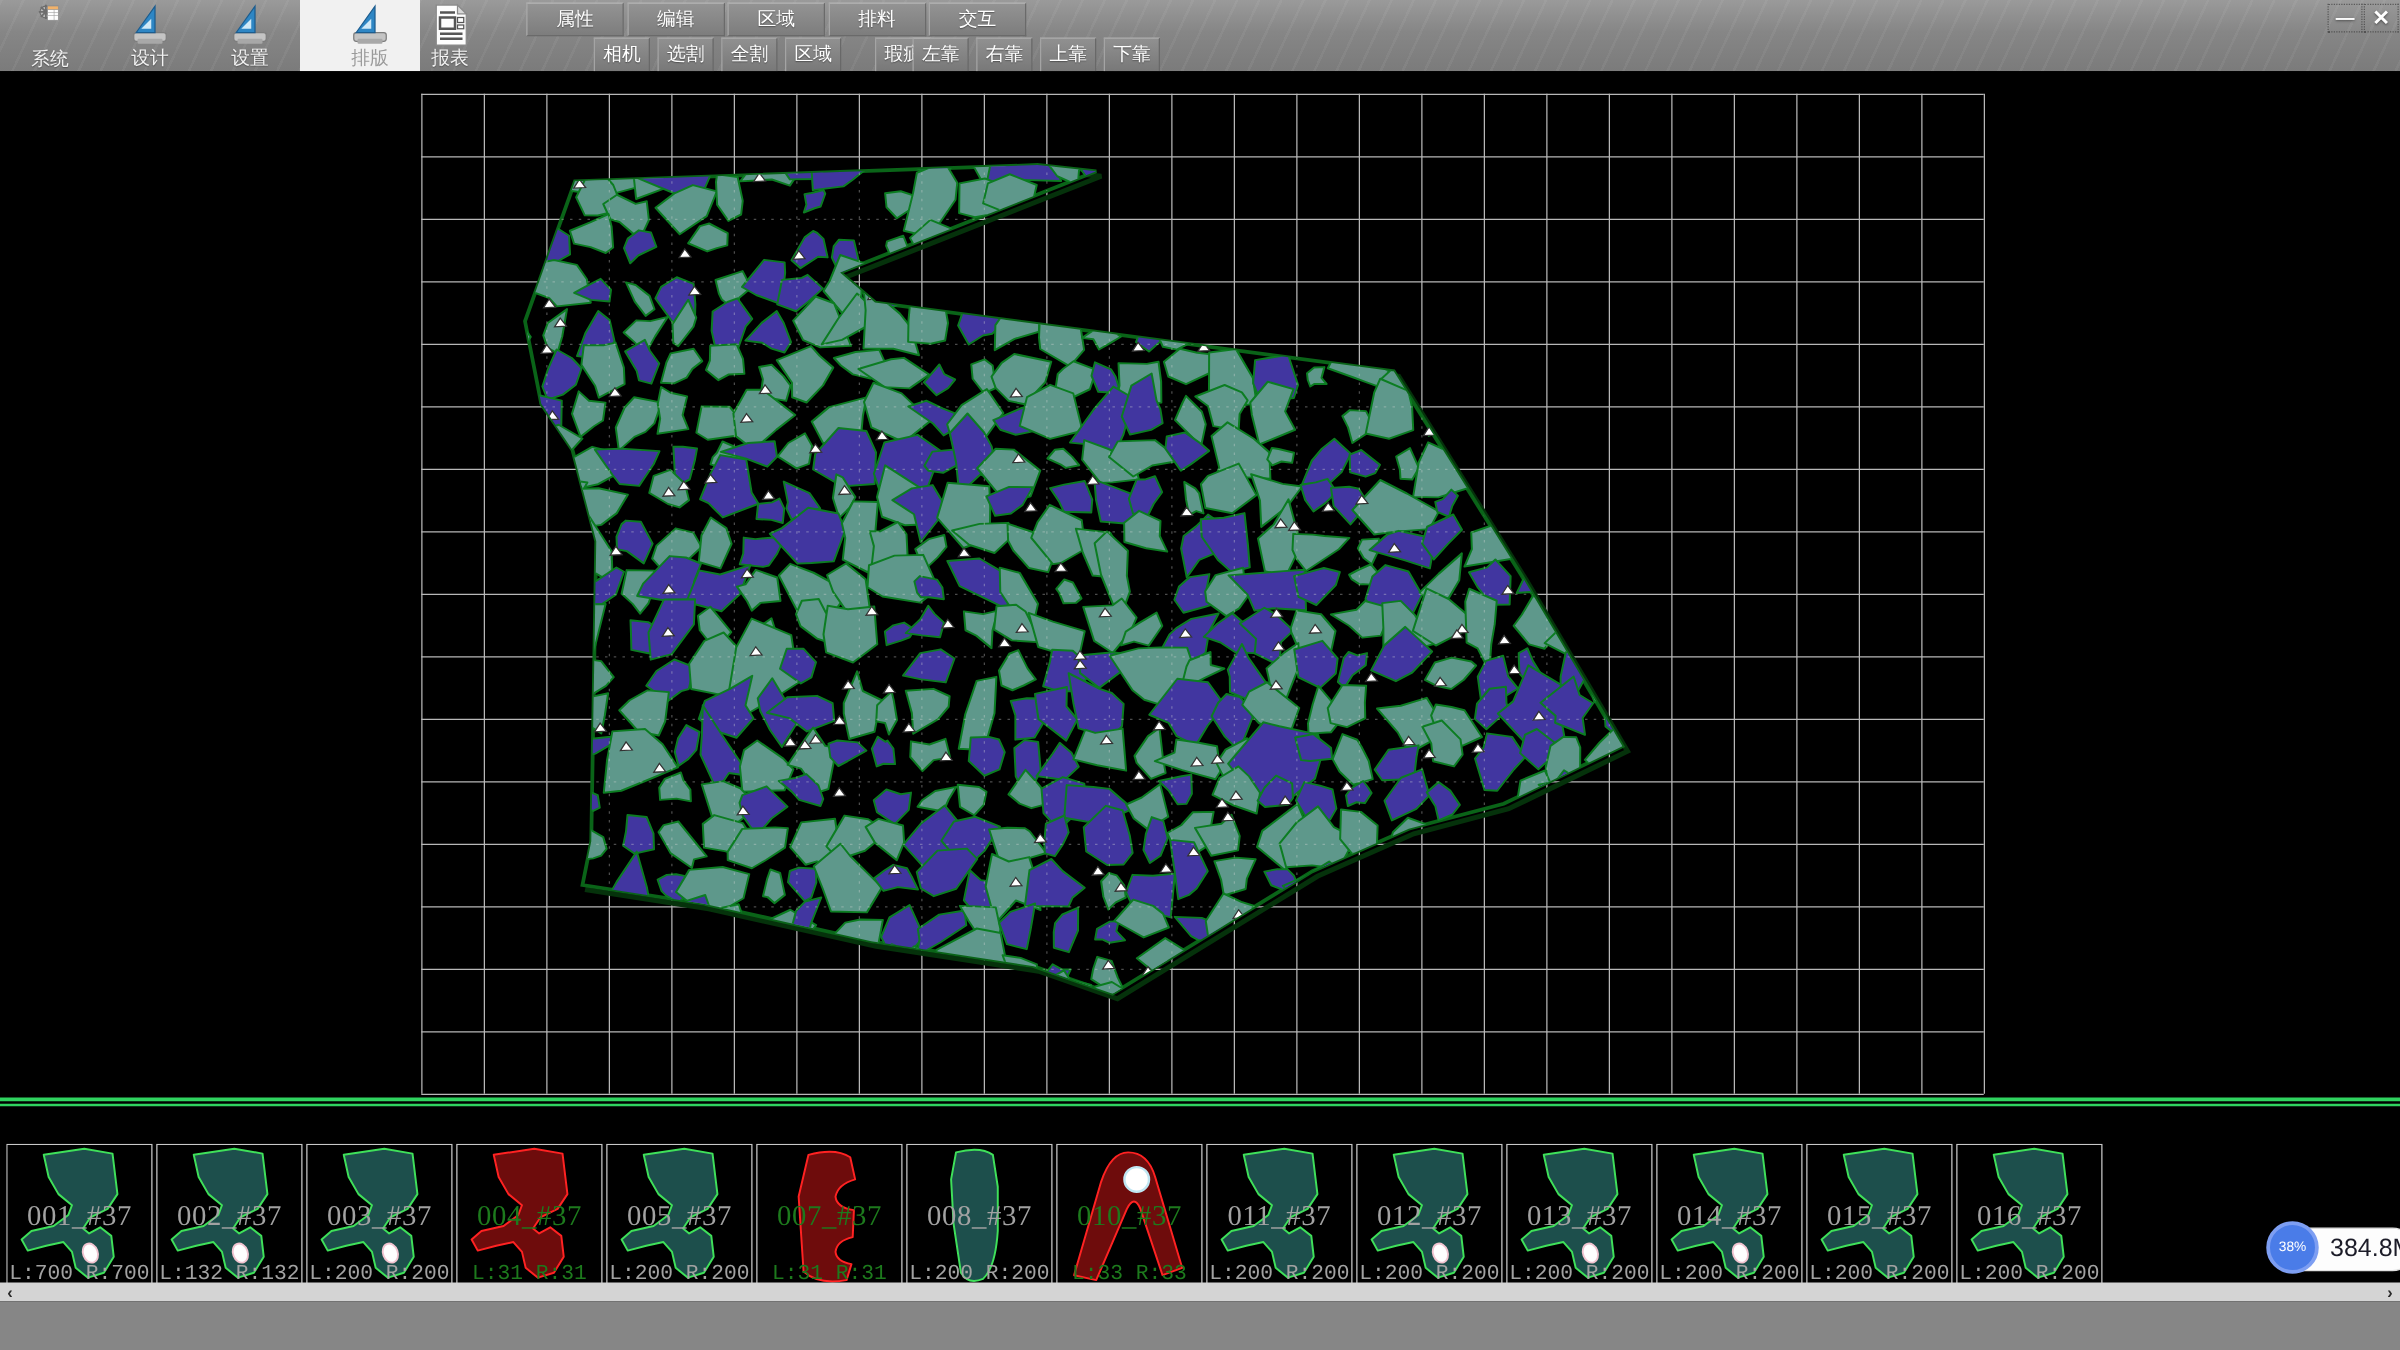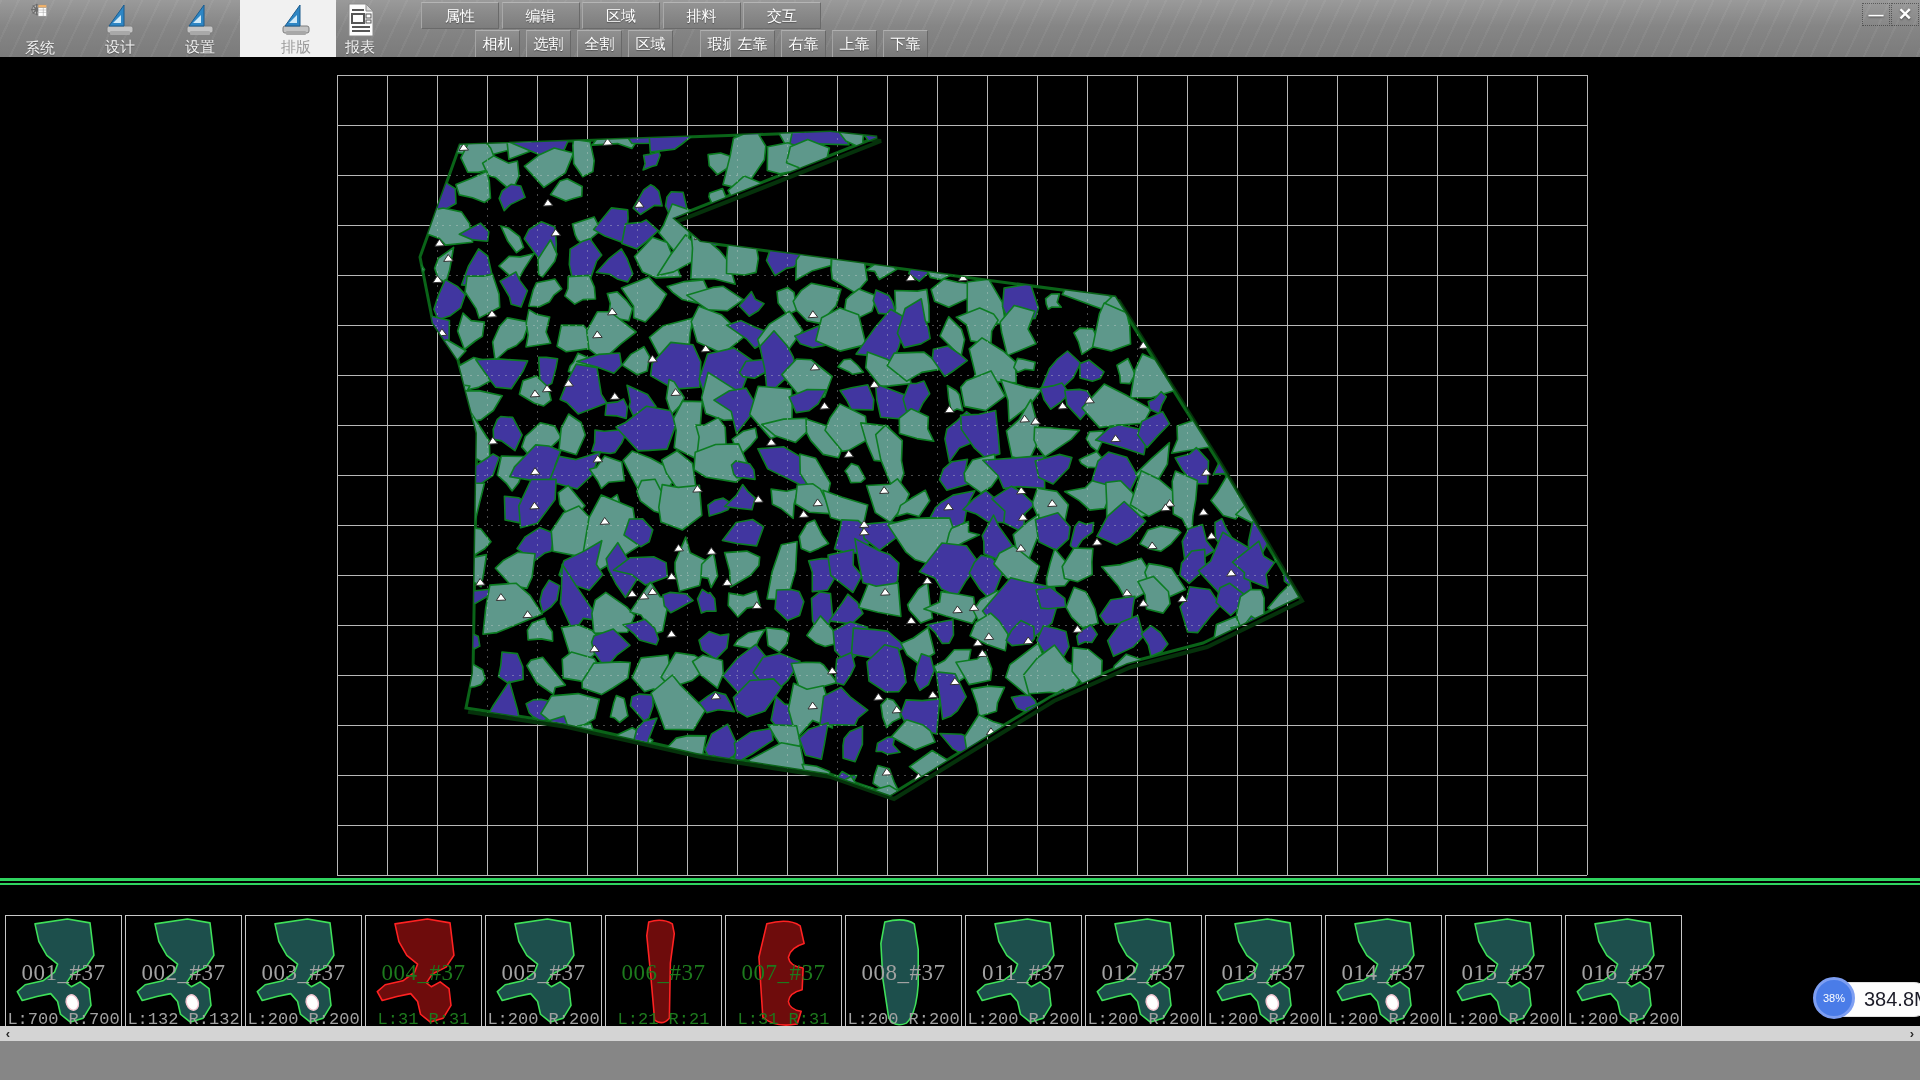--- a/index.html
+++ b/index.html
@@ -987,38 +987,39 @@
         </div>
         <div class="cell">
           <svg width="113" height="113" viewBox="0 0 100 115">
        <path d="M22,8 L55,3 L78,7 L82,40 L74,52 L60,59 L54,68 L59,72 L68,67 L77,74 L79,91 L71,104 L58,108 L48,100 L45,87 L38,79 L24,82 L9,86 L4,77 L12,70 L30,66 L42,57 L45,49 L34,40 L26,26 Z" fill="#1d4f4c" stroke="#3fe05a" stroke-width="1.6" stroke-linejoin="round"></path>
      </svg>
      <div class="idlbl" style="color:#a2a2a2">005_#37</div>
      <div class="lrlbl" style="color:#a2a2a2">L:200 R:200</div>
         </div>
         <div class="cell">
           <svg width="113" height="113" viewBox="0 0 100 115">
-       <path d="M36,6 Q50,2 60,8 L62,18 L58,48 L57,104 Q50,112 42,106 L38,60 L34,20 Z" fill="#6e0c0c" stroke="#ff2222" stroke-width="1.6" stroke-linejoin="round"></path>
-     </svg>
-     <div class="idlbl" style="color:#1d7a1d">006_#37</div>
-     <div class="lrlbl" style="color:#1d7a1d">L:21 R:21</div>
-        </div>
-        <div class="cell">
-          <svg width="113" height="113" viewBox="0 0 100 115">
        <path d="M34,8 Q56,2 68,10 L72,28 Q58,32 56,42 Q57,51 71,53 L70,75 Q57,78 56,87 Q57,95 69,97 L65,110 Q42,114 30,103 L26,42 Z" fill="#6e0c0c" stroke="#ff2222" stroke-width="1.6" stroke-linejoin="round"></path>
      </svg>
      <div class="idlbl" style="color:#1d7a1d">007_#37</div>
      <div class="lrlbl" style="color:#1d7a1d">L:31 R:31</div>
         </div>
         <div class="cell">
           <svg width="113" height="113" viewBox="0 0 100 115">
        <path d="M32,6 Q52,1 62,8 L66,34 L66,70 Q64,100 54,109 Q42,114 36,104 L30,64 L28,28 Z" fill="#1d4f4c" stroke="#3fe05a" stroke-width="1.6" stroke-linejoin="round"></path>
      </svg>
      <div class="idlbl" style="color:#a2a2a2">008_#37</div>
      <div class="lrlbl" style="color:#a2a2a2">L:200 R:200</div>
+        </div>
+        <div class="cell">
+          <svg width="113" height="113" viewBox="0 0 100 115">
+       <path d="M6,106 L28,30 Q36,6 50,6 Q66,6 72,26 L94,100 L78,106 L60,52 Q55,40 49,52 L24,110 Z" fill="#6e0c0c" stroke="#ff2222" stroke-width="1.6" stroke-linejoin="round"></path>
+            <circle cx="57" cy="28" r="10" fill="#ffffff" stroke="#bfe6f2" stroke-width="2"></circle>
+     </svg>
+     <div class="idlbl" style="color:#1d7a1d">010_#37</div>
+     <div class="lrlbl" style="color:#1d7a1d">L:33 R:33</div>
         </div>
         <div class="cell">
           <svg width="113" height="113" viewBox="0 0 100 115">
        <path d="M22,8 L55,3 L78,7 L82,40 L74,52 L60,59 L54,68 L59,72 L68,67 L77,74 L79,91 L71,104 L58,108 L48,100 L45,87 L38,79 L24,82 L9,86 L4,77 L12,70 L30,66 L42,57 L45,49 L34,40 L26,26 Z" fill="#1d4f4c" stroke="#3fe05a" stroke-width="1.6" stroke-linejoin="round"></path>
      </svg>
      <div class="idlbl" style="color:#a2a2a2">011_#37</div>
      <div class="lrlbl" style="color:#a2a2a2">L:200 R:200</div>
         </div>
         <div class="cell">
           <svg width="113" height="113" viewBox="0 0 100 115">

